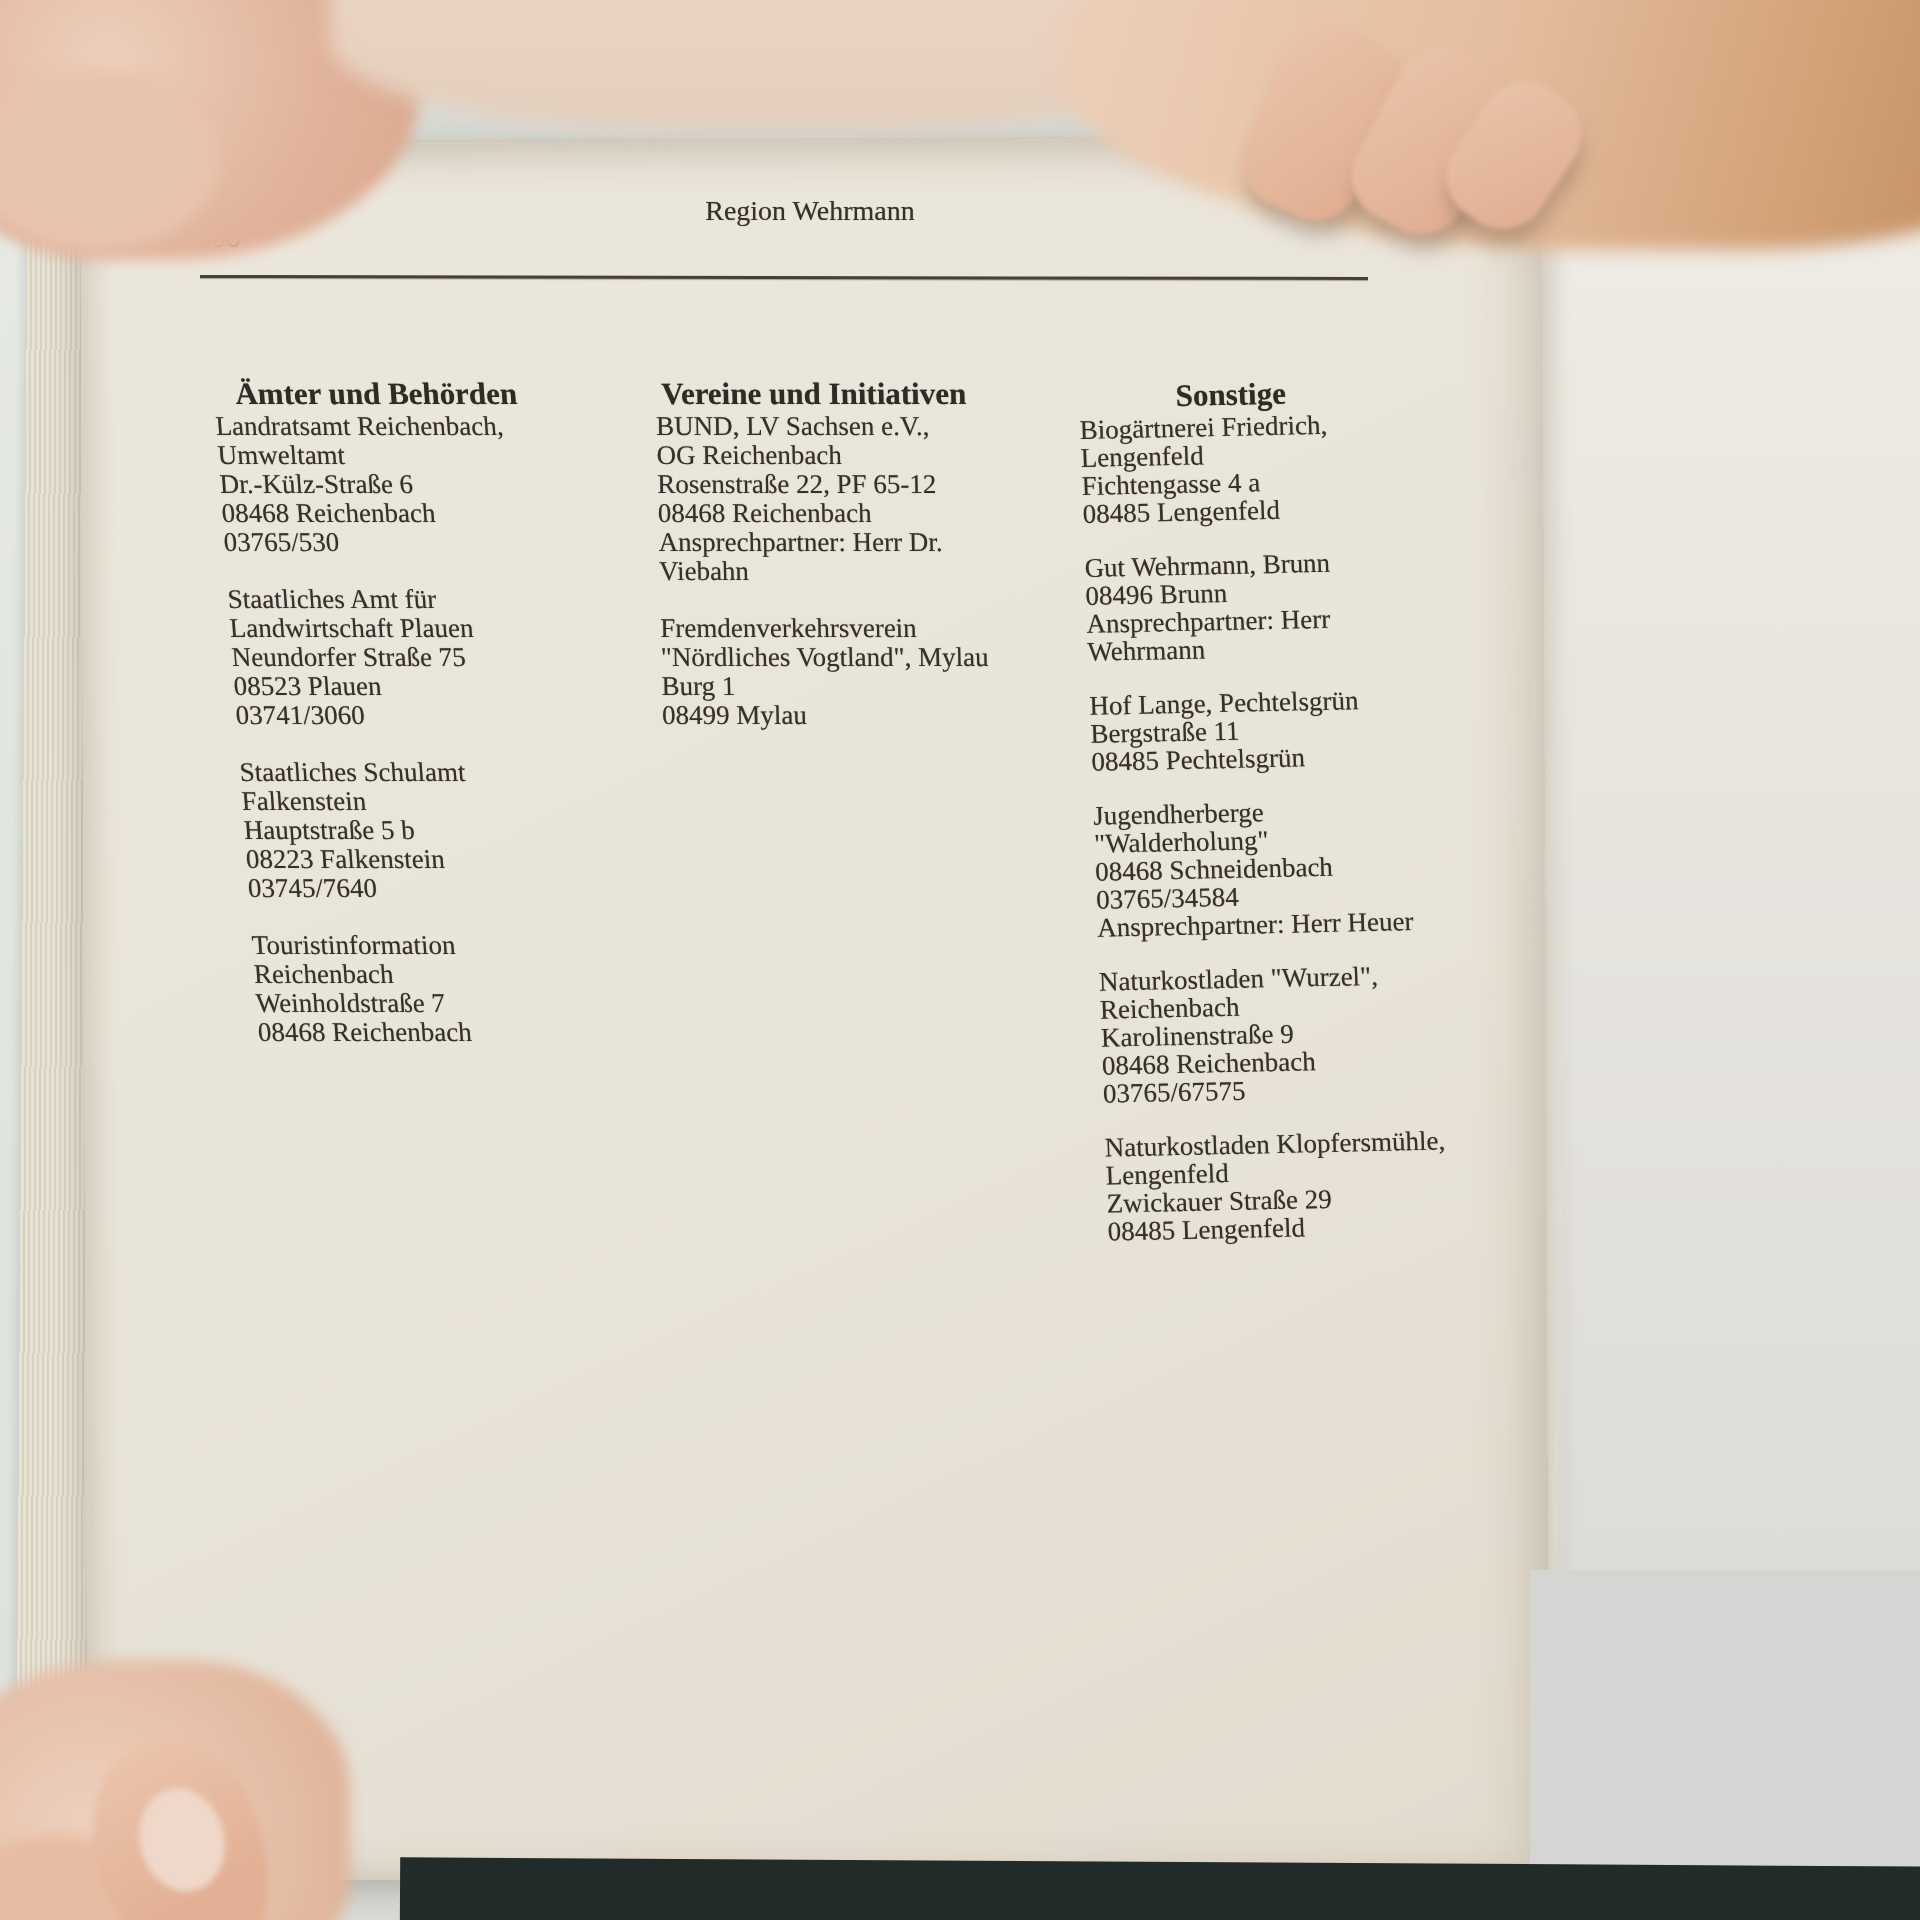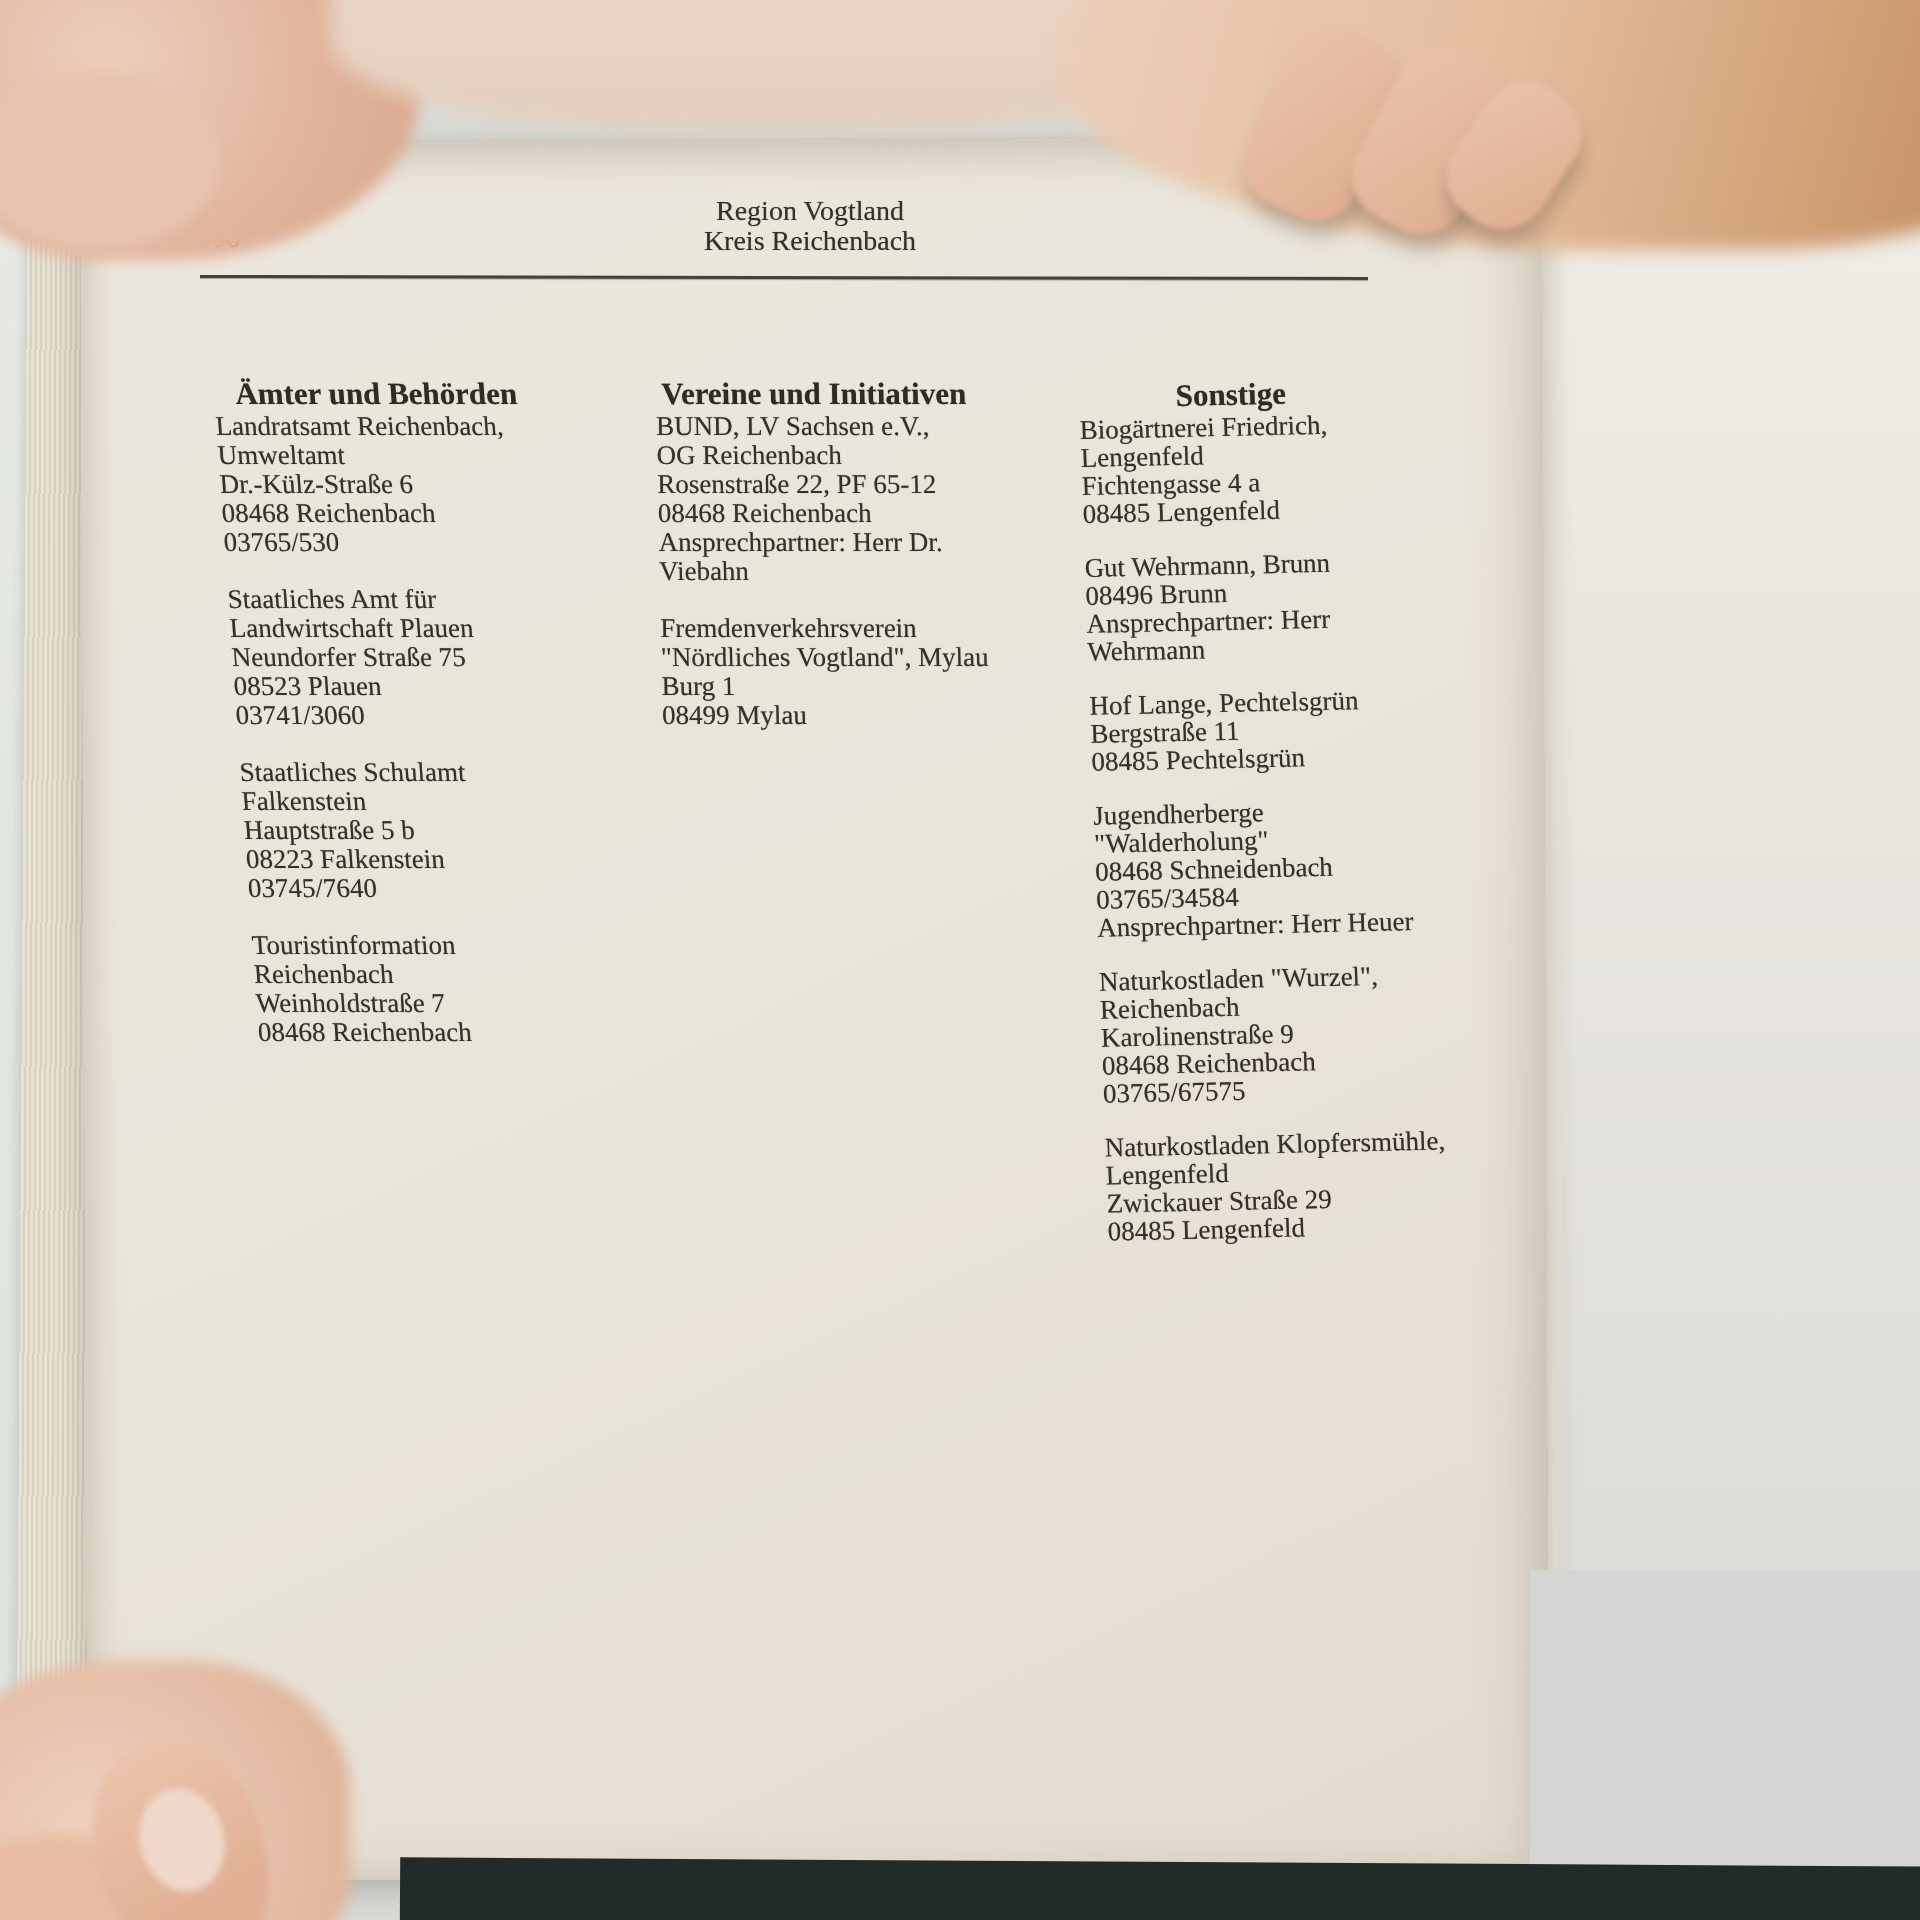--- a/index.html
+++ b/index.html
@@ -74,22 +74,21 @@
 
 <div class="abs bg-left"></div>
 <div class="abs bg-right"></div>
 <div class="abs page-curl"></div>
 
 <div class="abs fore-edge"></div>
 <div class="abs page"></div>
 
 <div class="abs ink page-number">300</div>
 <div class="abs ink header-block">
-  <div class="line">Region Vogtland</div>
-  <div class="line">Kreis Reichenbach</div>
+  <div class="line">Region Wehrmann</div>
 </div>
 <div class="abs rule"></div>
 <div class="abs" id="columns" style="left:0;top:0;width:1920px;height:1920px;">
     <div class="col col-0 ink">
       <div class="col-heading">Ämter und Behörden</div>
       <div class="entry">
         <div class="line">Landratsamt Reichenbach,</div>
         <div class="line">Umweltamt</div>
         <div class="line">Dr.-Külz-Straße 6</div>
         <div class="line">08468 Reichenbach</div>

